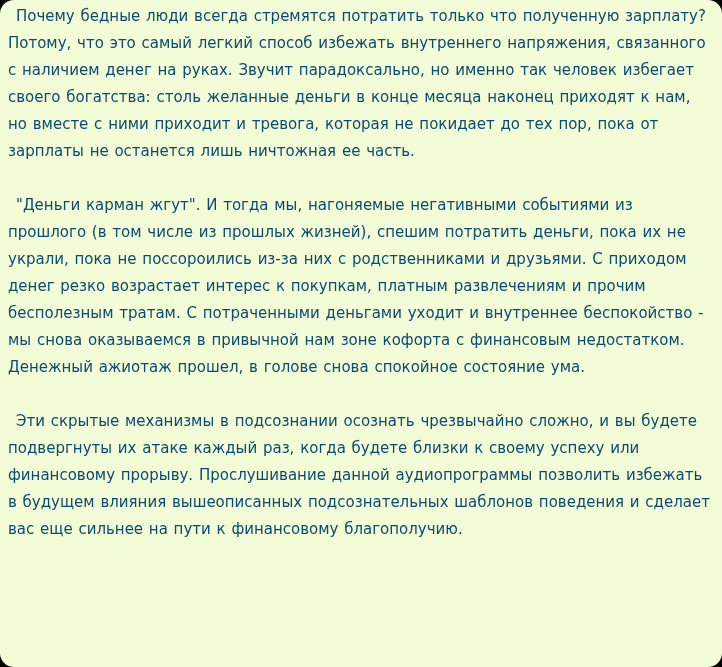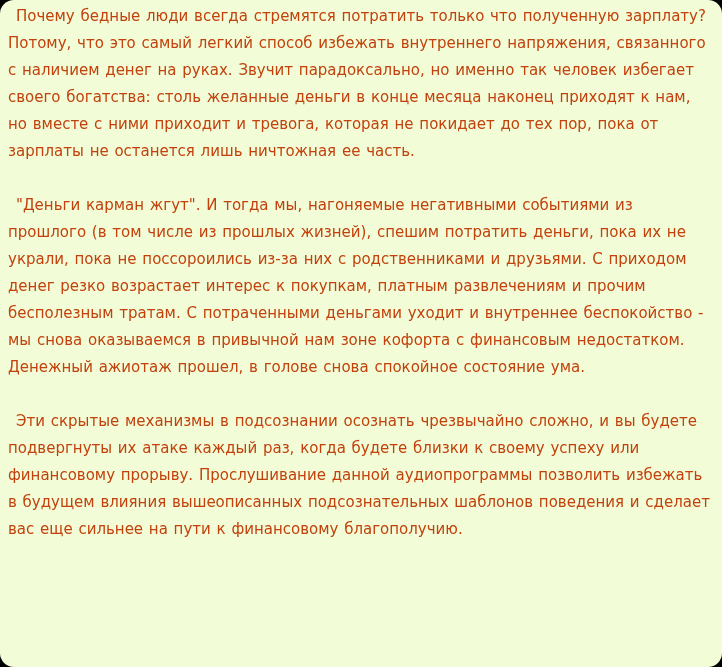--- a/index.html
+++ b/index.html
@@ -12,21 +12,21 @@
     width: 722px;
     height: 667px;
     box-sizing: border-box;
     background: #f2fdd8;
     border-radius: 14px;
     padding: 3px 9px 0 8px;
     overflow: hidden;
     font-family: "DejaVu Sans", "Liberation Sans", sans-serif;
     font-size: 15px;
     line-height: 27px;
-    color: #c2410c;
+    color: #0c4a6e;
   }
   .page p {
     margin: 0 0 27px 0;
     text-indent: 8px;
     word-spacing: 1px;
   }
   .page p:last-child {
     margin-bottom: 0;
   }
 </style>

